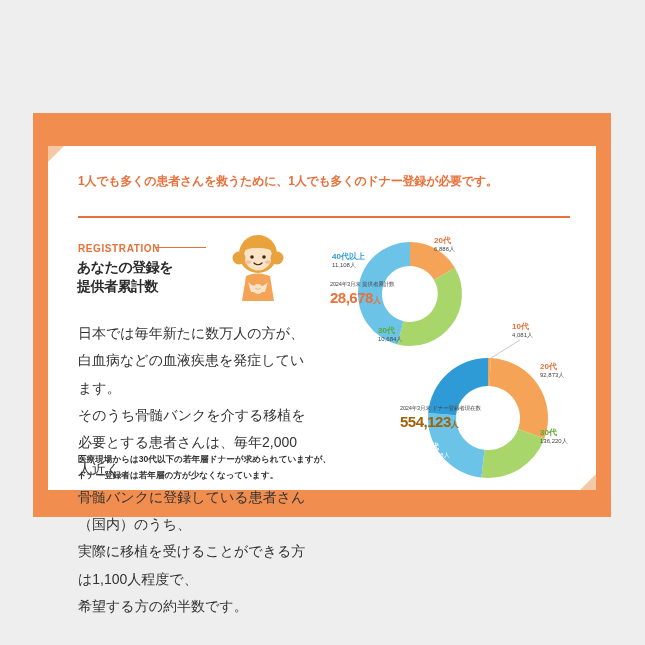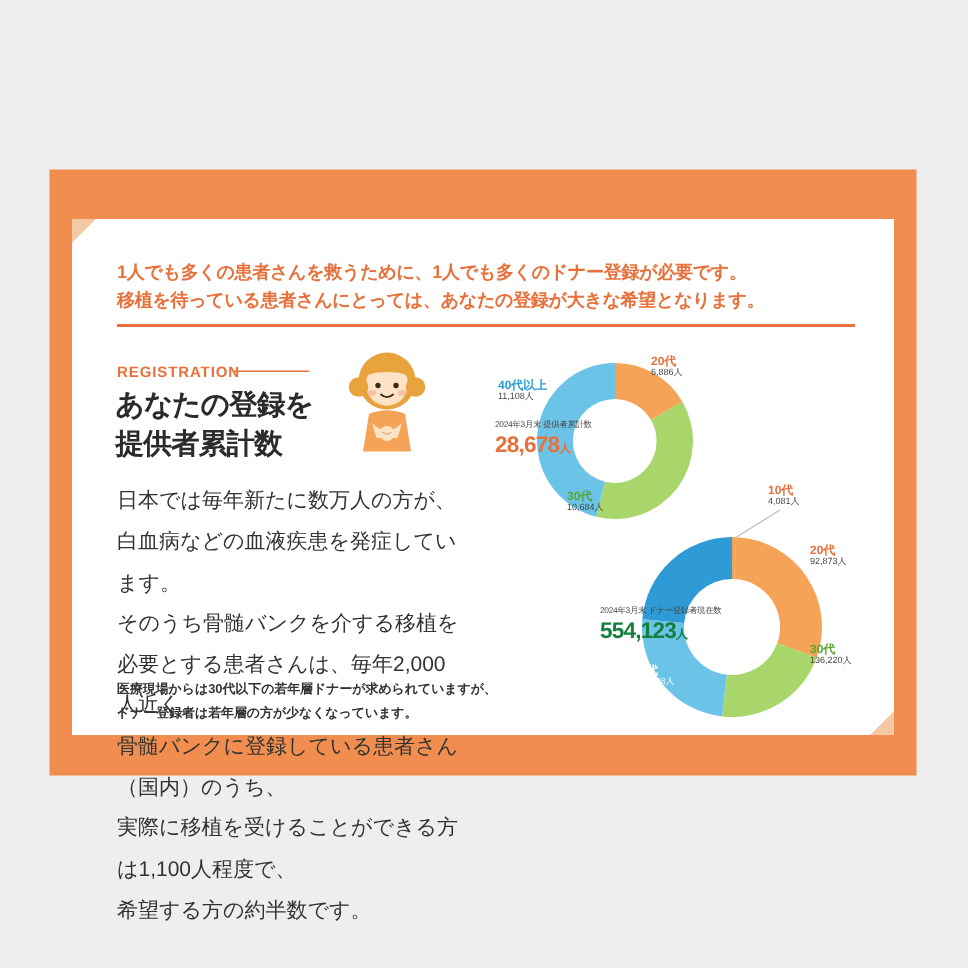--- a/index.html
+++ b/index.html
@@ -41,21 +41,21 @@
   
   .reg-label{
     position:absolute;left:78px;top:243px;font-size:10px;font-weight:bold;
     color:#e8703a;letter-spacing:0.6px;
   }
   .reg-label-line{
     position:absolute;left:156px;top:247px;width:50px;height:1px;background:#e8703a;
   }
   .reg-title{
     position:absolute;left:77px;top:258px;width:215px;
-    font-size:19px;font-weight:bold;color:#2b2b2b;line-height:1.35;
+    font-size:14px;font-weight:bold;color:#2b2b2b;line-height:1.35;
     letter-spacing:-0.5px;
   }
   .body-text{
     position:absolute;left:78px;top:320px;width:230px;
     font-size:14px;color:#333;line-height:1.95;
   }
   .body-text2{
     position:absolute;left:78px;top:452px;width:300px;
     font-size:8.6px;color:#333;line-height:1.85;font-weight:bold;
   }
@@ -69,39 +69,38 @@
   #chart-bottom{left:400px;top:330px;width:185px;height:160px;}
 
   .donut-center{
     position:absolute;text-align:left;line-height:1.25;
     left:0;right:0;top:50%;transform:translateY(-50%);
     pointer-events:none;
   }
   .dc-cap{font-size:5.6px;color:#444;display:block;letter-spacing:-0.2px;}
   .dc-num{font-size:15px;font-weight:bold;color:#e8703a;letter-spacing:-0.5px;}
   .dc-num .unit{font-size:8px;}
-  .dc-num.blue{color:#15803d;}
+  .dc-num.blue{color:#a16207;}
 
   .lbl{position:absolute;line-height:1.25;}
   .lbl .age{font-size:8px;font-weight:bold;display:block;}
   .lbl .val{font-size:6px;color:#444;display:block;}
 </style>
 </head>
 <body>
 
 <div id="stage">
 
   <div class="poster-bg"></div>
   <div class="card"></div>
   <div class="fold-tl"></div>
   <div class="fold-br"></div>
 
   <div class="headline">
     <div>1人でも多くの患者さんを救うために、1人でも多くのドナー登録が必要です。</div>
-    <div>移植を待っている患者さんにとっては、あなたの登録が大きな希望となります。</div>
   </div>
   <div class="rule"></div>
 
   <div class="reg-label">REGISTRATION</div>
   <div class="reg-label-line"></div>
 
   <div class="reg-title">
     <div>あなたの登録を</div>
     <div>提供者累計数</div>
   </div>

